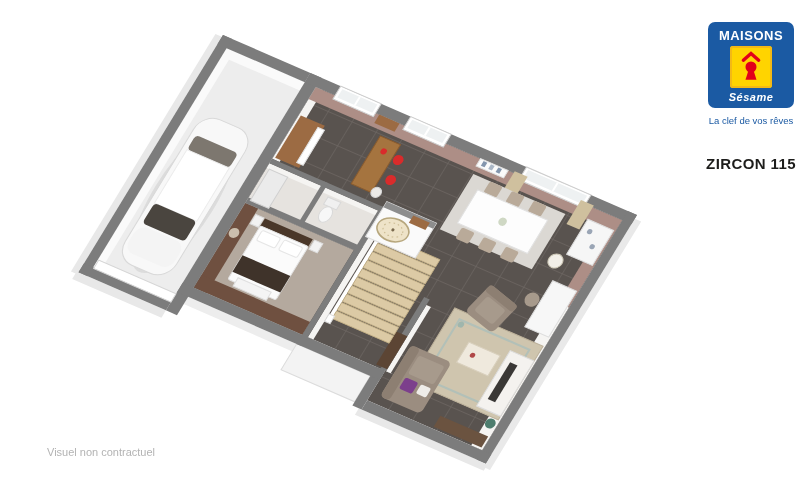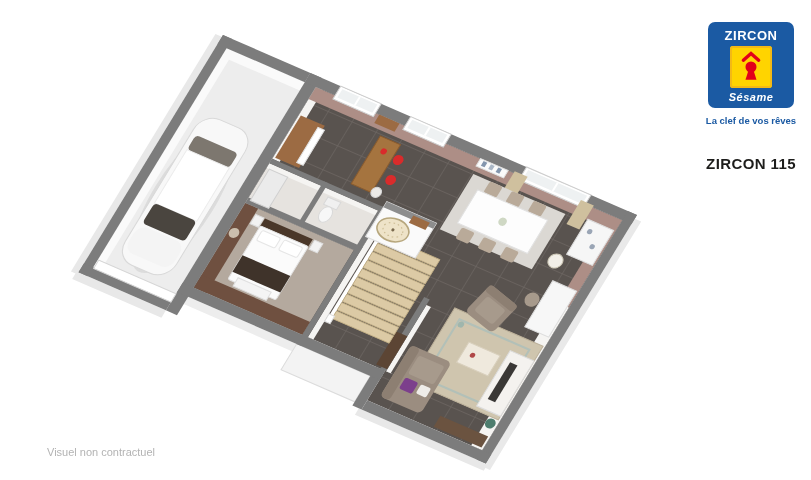--- a/index.html
+++ b/index.html
@@ -14,21 +14,21 @@
     display:flex;flex-direction:column;align-items:center;justify-content:space-between;
     padding:6px 4px 5px 4px;box-sizing:border-box;
   }
   .logo-top{color:#ffffff;font-weight:bold;font-size:13px;letter-spacing:0.5px;}
   .logo-key{
     width:42px;height:42px;background:#ffd400;border-radius:3px;
     box-shadow:inset 0 0 0 2px #f3b915;
     display:flex;align-items:center;justify-content:center;
   }
   .logo-script{color:#ffffff;font-weight:bold;font-style:italic;font-size:11px;letter-spacing:0.5px;}
-  .tagline{color:#1b5aa3;font-size:9.5px;margin-top:7px;font-weight:bold;}
+  .tagline{color:#1b5aa3;font-size:9.5px;margin-top:7px;font-weight:normal;}
   .model{color:#1d1d1b;font-size:15px;font-weight:bold;letter-spacing:0.4px;margin-top:29px;}
   .level{color:#8e8e8e;font-size:12px;margin-top:2px;letter-spacing:0.5px;}
   .disclaimer{position:absolute;left:47px;top:446px;font-size:11px;color:#b3b3b3;}
 </style>
 </head>
 <body>
 
 <svg class="plan-svg" width="811" height="480" viewBox="0 0 811 480">
   <defs>
     <pattern id="tiles" width="26" height="26" patternUnits="userSpaceOnUse">
@@ -233,21 +233,21 @@
       <rect x="110" y="98" width="20" height="34" fill="#ebebeb" stroke="#d0d0d0"></rect>
       <rect x="175" y="100" width="14" height="8" fill="#f0f0f0" stroke="#d9d9d9"></rect>
       <ellipse cx="182" cy="116" rx="6" ry="8" fill="#f7f7f7" stroke="#d9d9d9"></ellipse>
     </g>
 
   </g>
 </svg>
 
 <div class="brand">
   <div class="logo">
-    <div class="logo-top">ZIRCON</div>
+    <div class="logo-top">MAISONS</div>
     <div class="logo-key">
       <svg width="34" height="34" viewBox="0 0 40 40">
         <path d="M11 12 L20 4 L29 12" fill="none" stroke="#e2001a" stroke-width="4" stroke-linecap="round"></path>
         <circle cx="20" cy="20" r="6.5" fill="#e2001a"></circle>
         <path d="M17 24 L23 24 L26.5 35 L13.5 35 Z" fill="#e2001a"></path>
       </svg>
     </div>
     <div class="logo-script">Sésame</div>
   </div>
   <div class="tagline">La clef de vos rêves</div>

